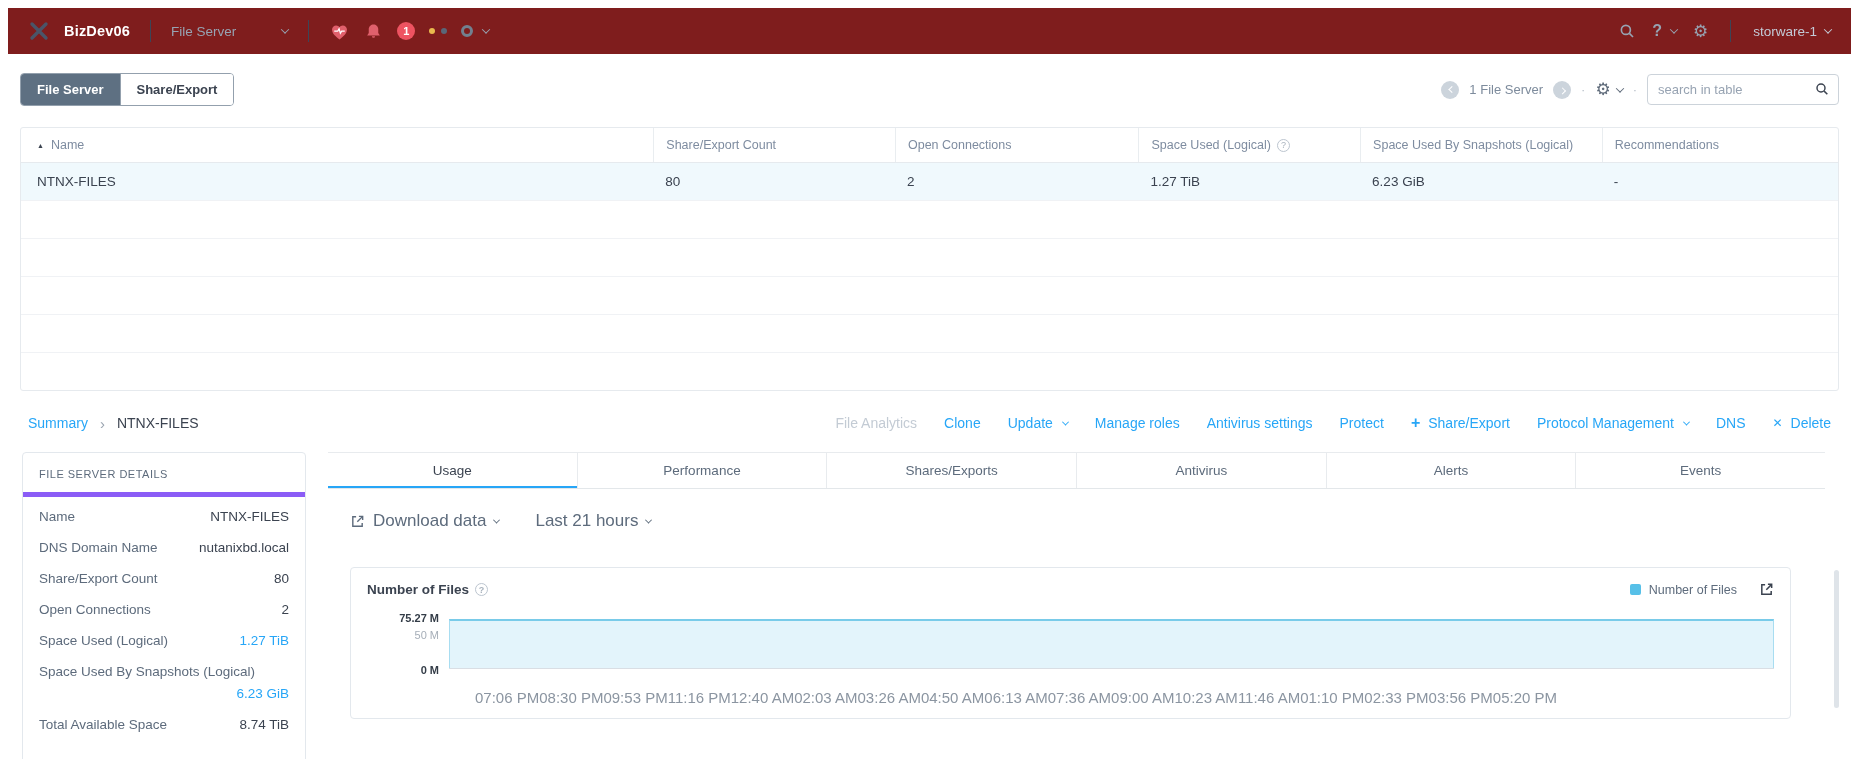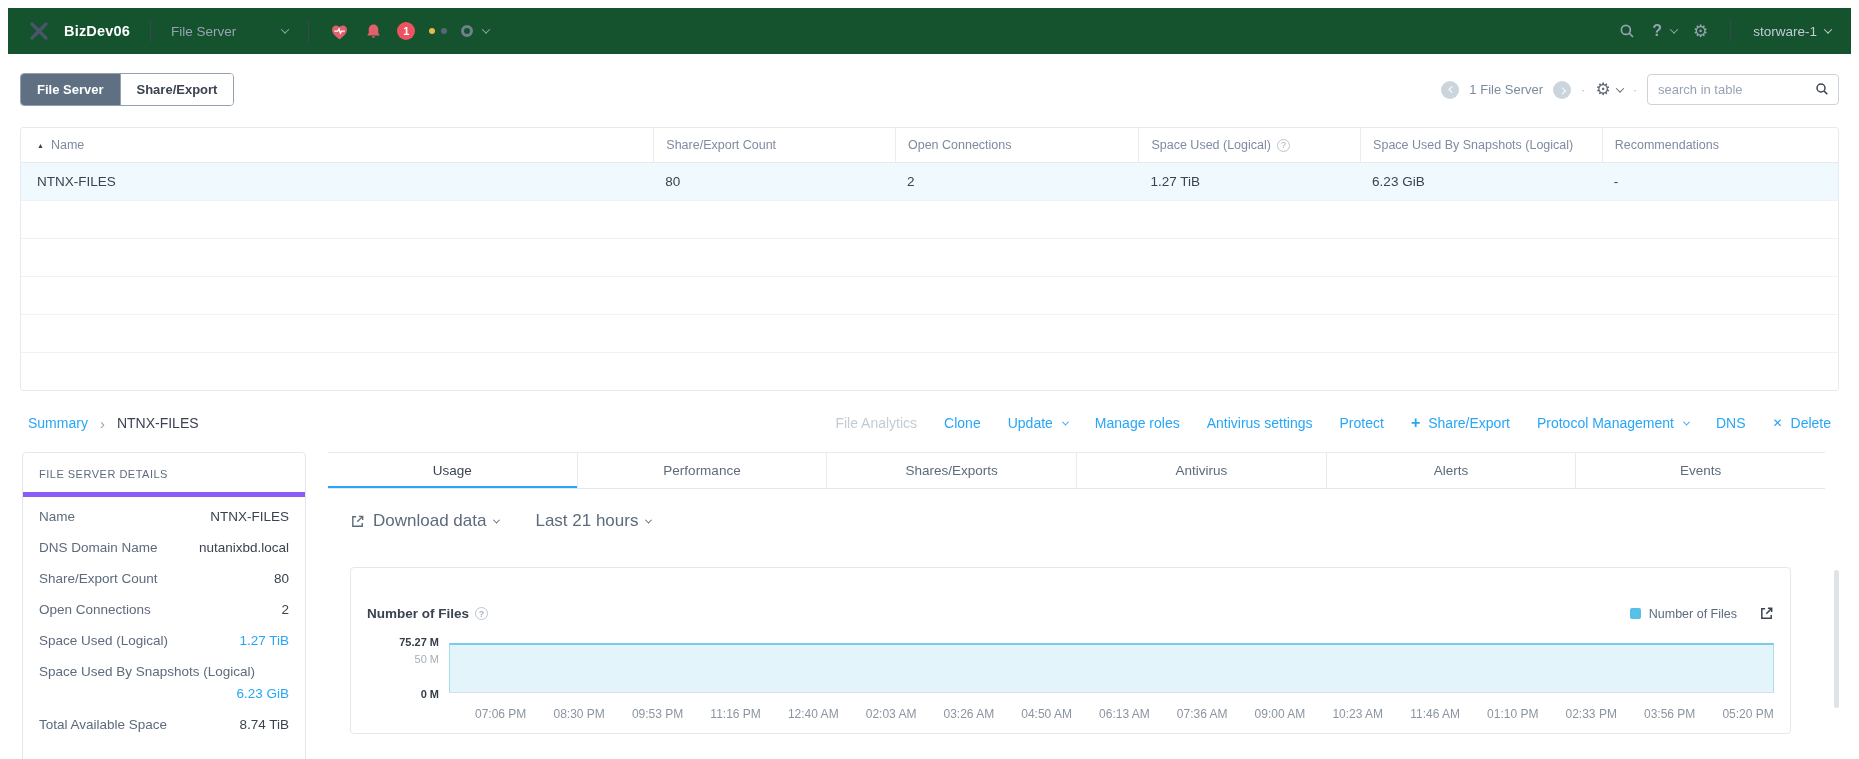--- a/index.html
+++ b/index.html
@@ -1,20 +1,20 @@
 <!DOCTYPE html>
 <html><head>
 <meta charset="utf-8">
 <style>
   * { margin:0; padding:0; box-sizing:border-box; }
   html,body { width:1859px; height:759px; background:#fff; overflow:hidden;
     font-family:"Liberation Sans","DejaVu Sans",sans-serif; color:#3b4350; }
 
   
-  .navbar { margin:8px 8px 0 8px; height:46px; background:#14532d; display:flex;
+  .navbar { margin:8px 8px 0 8px; height:46px; background:#7f1d1d; display:flex;
     align-items:center; padding:0 20px; }
   .nav-left { display:flex; align-items:center; gap:14px; }
   .brand { color:#fff; font-weight:bold; font-size:14.5px; letter-spacing:.2px; }
   .nav-divider { width:1px; height:22px; background:#3c4557; margin:0 6px; }
   .nav-sel { color:#97a3b2; font-size:13.5px; display:flex; align-items:center; gap:46px; cursor:pointer; }
   .chev { display:inline-block; width:6px; height:6px; border-right:1.6px solid currentColor;
     border-bottom:1.6px solid currentColor; transform:rotate(45deg) translate(-1px,-1px); }
   .badge { min-width:18px; height:18px; border-radius:9px; background:#ee5361; color:#fff;
     font-size:11px; font-weight:bold; display:flex; align-items:center; justify-content:center; padding:0 4px; }
   .dot6 { width:6px; height:6px; border-radius:50%; display:inline-block; }
@@ -100,36 +100,36 @@
   .tab + .tab { border-left:1px solid #e8ebee; }
   .tab.active { color:#3b4350; box-shadow:inset 0 -2px 0 #27a6f7; }
 
   .chart-controls { margin:16px 0 0 22px; display:flex; align-items:center; gap:36px; height:32px;
     color:#5d6b7c; font-size:17px; }
   .ctrl { display:flex; align-items:center; gap:8px; cursor:pointer; }
   .ctrl .chev { width:5px; height:5px; color:#5d6b7c; }
 
   .chart-card { margin:30px 34px 0 22px; border:1px solid #e3e8ed; border-radius:4px; background:#fff;
     padding:14px 16px 12px; }
-  .chart-head { display:flex; align-items:flex-start;margin-top:24px; }
+  .chart-head { display:flex; align-items:flex-start; }
   .chart-title { font-size:13.5px; font-weight:bold; color:#3b4350; display:flex; align-items:center; }
   .chart-head-right { margin-left:auto; display:flex; align-items:center; gap:22px; }
   .legend { display:flex; align-items:center; gap:8px; font-size:12.5px; color:#5d6b7c; }
   .legend-swatch { width:11px; height:11px; border-radius:2px; background:#57c0e8; }
   .expand-ic { color:#3b4350; display:flex; cursor:pointer; }
 
   .chart-body { display:flex; margin-top:22px; }
   .y-axis { width:82px; position:relative; flex:0 0 auto; }
   .y-tick { position:absolute; right:10px; font-size:11px; color:#a6aeb8; white-space:nowrap; }
   .y-tick.strong { color:#333c47; font-weight:bold; }
   .plot { flex:1; position:relative; height:50px; border-bottom:1px solid #d9dee4; }
   .area-fill { position:absolute; left:0; right:0; top:0; bottom:0; background:#e3f4fb;
     border-top:2px solid #79cbe9; border-left:1px solid #a8ddf1; border-right:1px solid #a8ddf1; }
-  .x-axis { display:flex; justify-content:space-between; margin:14px 0 0 82px; padding-left:26px;
-    font-size:12px; color:#8b95a1; }
+  .x-axis { display:flex; margin:20px 0 0 82px; padding-left:26px;
+    font-size:15px; color:#8b95a1; }
   .x-axis span { white-space:nowrap; }
 
   .scroll-thumb { position:absolute; left:1834px; top:570px; width:5px; height:138px;
     border-radius:3px; background:#dfe4e9; }
 </style>
 </head>
 <body>
 
 <header class="navbar">
   <div class="nav-left">

